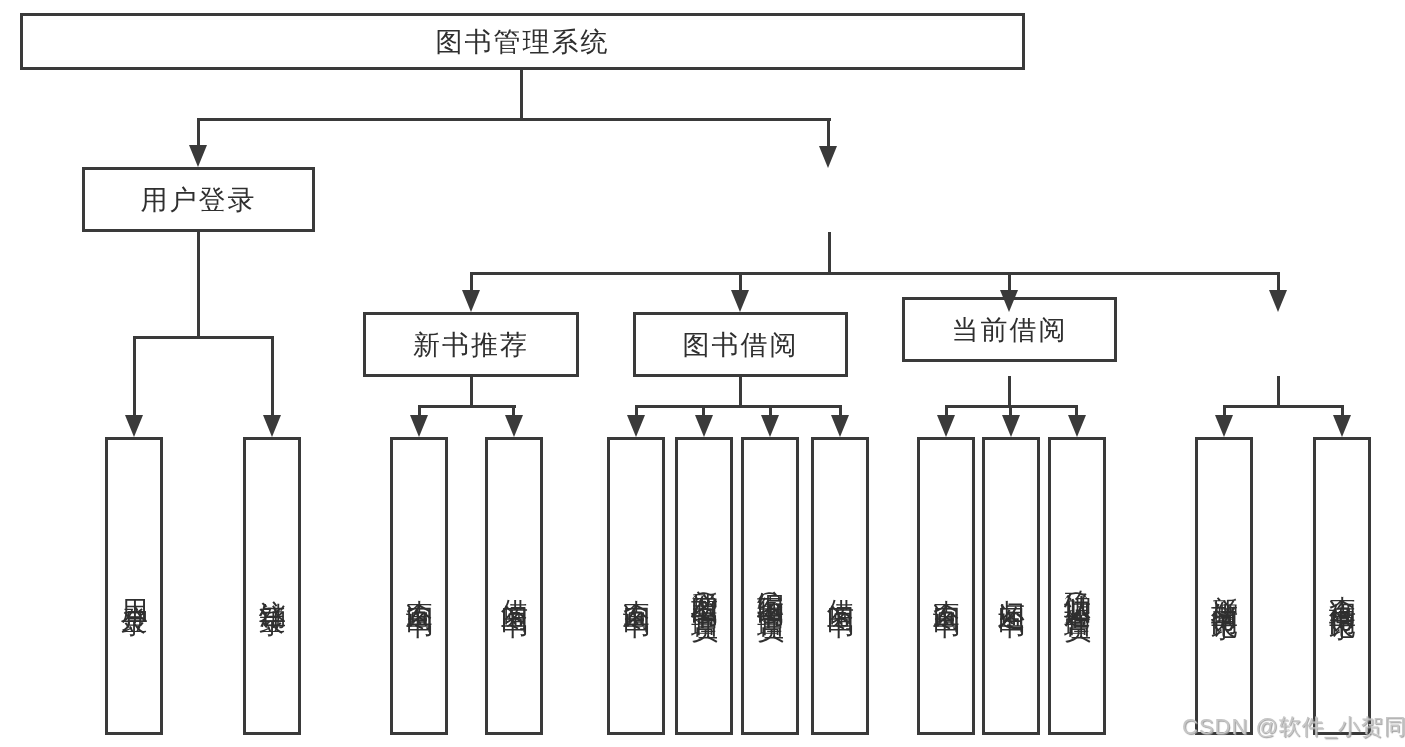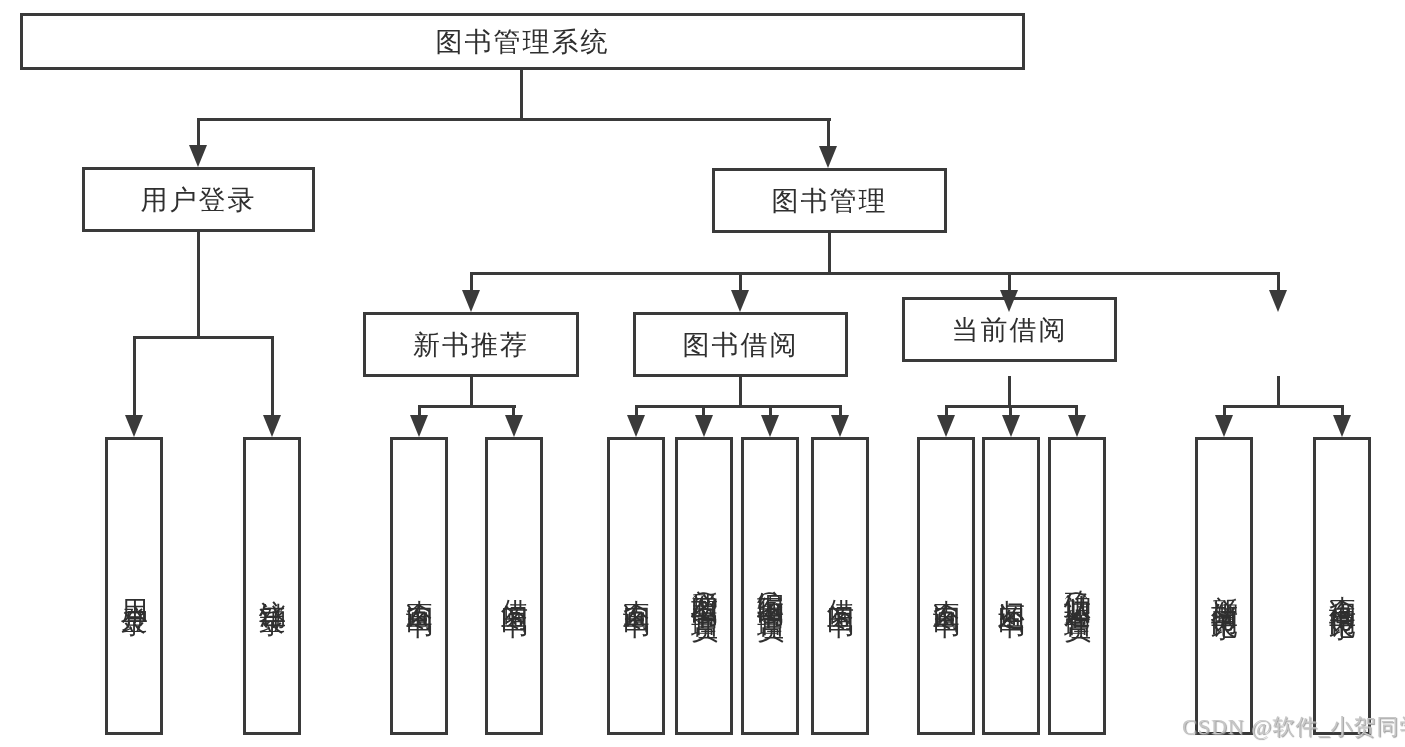--- a/index.html
+++ b/index.html
@@ -2,21 +2,21 @@
 <html><head>
 <meta charset="utf-8">
 <style>
   html, body { margin: 0; padding: 0; background: #ffffff; }
   #canvas {
     position: relative;
     width: 1405px;
     height: 747px;
     background: #ffffff;
     overflow: hidden;
-    font-family: Liberation Serif, serif;
+    font-family: Liberation Sans, sans-serif;
   }
   .box {
     position: absolute;
     box-sizing: border-box;
     border: 3px solid #3a3a3a;
     background: #ffffff;
     display: flex;
     align-items: center;
     justify-content: center;
     color: #2f2f2f;
@@ -56,23 +56,20 @@
 <body>
 
 <div id="canvas">
 
   <div class="box" style="left:20px; top:13px; width:1005px; height:57px;">
     <span>图书管理系统</span>
   </div>
 
   <div class="box" style="left:82px; top:167px; width:233px; height:65px;">
     <span>用户登录</span>
-  </div>
-  <div class="box" style="left:712px; top:168px; width:235px; height:65px;">
-    <span>图书管理</span>
   </div>
 
   <div class="box" style="left:633px; top:312px; width:215px; height:65px;">
     <span>图书借阅</span>
   </div>
   <div class="box" style="left:363px; top:312px; width:216px; height:65px;">
     <span>新书推荐</span>
   </div>
   <div class="box" style="left:902px; top:297px; width:215px; height:65px;">
     <span>当前借阅</span>

